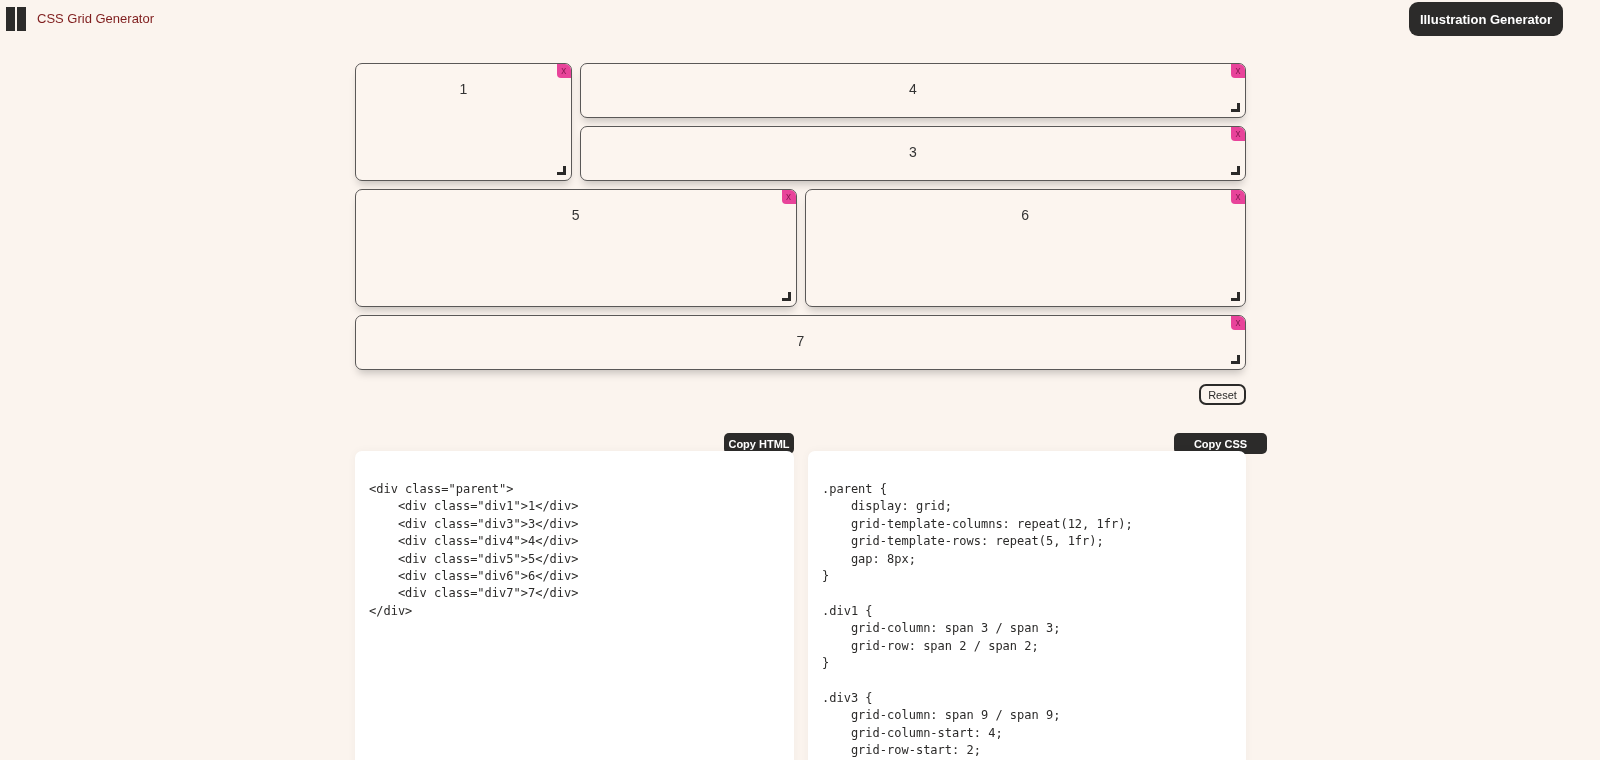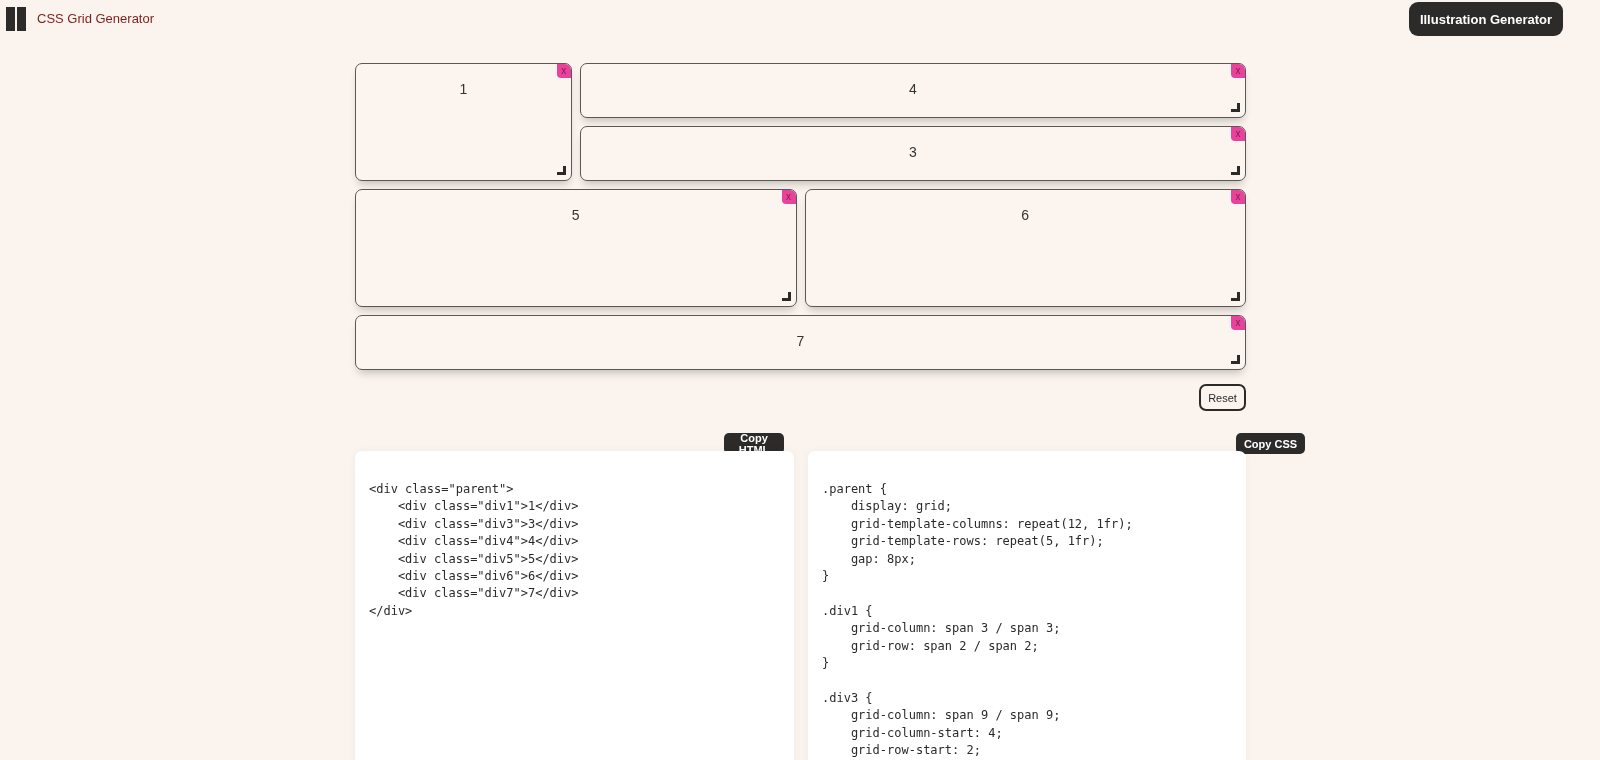--- a/index.html
+++ b/index.html
@@ -35,32 +35,32 @@
   .cell .close {
     position: absolute; right: 0; top: 0; width: 14px; height: 14px;
     background: #e8439a; color: #8a1b55; font-size: 10px; line-height: 14px; text-align: center;
     border-radius: 0 6px 0 4px; cursor: pointer;
   }
   .cell .resize {
     position: absolute; right: 5px; bottom: 5px; width: 9px; height: 9px;
     border-right: 3px solid #2b2a29; border-bottom: 3px solid #2b2a29; cursor: se-resize;
   }
   .reset-btn {
-    position: absolute; left: 1199px; top: 384px; width: 47px; height: 27px;
+    position: absolute; left: 1199px; top: 384px; width: 47px; height: 21px;
     border: 2px solid #2b2a29; border-radius: 7px; background: #fbf4ee;
     font-family: "Liberation Sans", sans-serif; font-size: 11px; color: #2b2a29;
     display: flex; align-items: center; justify-content: center; cursor: pointer;
   }
   .copy-btn {
     position: absolute; height: 21px; background: #2c2b2a; color: #fff; border-radius: 5px;
     font-family: "Liberation Sans", sans-serif; font-weight: bold; font-size: 11px;
     display: flex; align-items: center; justify-content: center; border: none; cursor: pointer;
   }
-  .copy-html { left: 724px; top: 433px; width: 60px; }
-  .copy-css { left: 1236px; top: 433px; width: 69px; }
+  .copy-html { left: 724px; top: 433px; width: 70px; }
+  .copy-css { left: 1174px; top: 433px; width: 93px; }
   .panel {
     position: absolute; top: 451px; height: 330px; background: #ffffff; border-radius: 7px;
     padding: 30px 14px; box-shadow: 0 0 10px rgba(0,0,0,0.04);
   }
   .panel-html { left: 355px; width: 439px; }
   .panel-css { left: 808px; width: 438px; }
   .code {
     font-family: "DejaVu Sans Mono", "Liberation Mono", monospace; font-size: 12px;
     line-height: 17.4px; white-space: pre; color: #2b2a29;
   }

